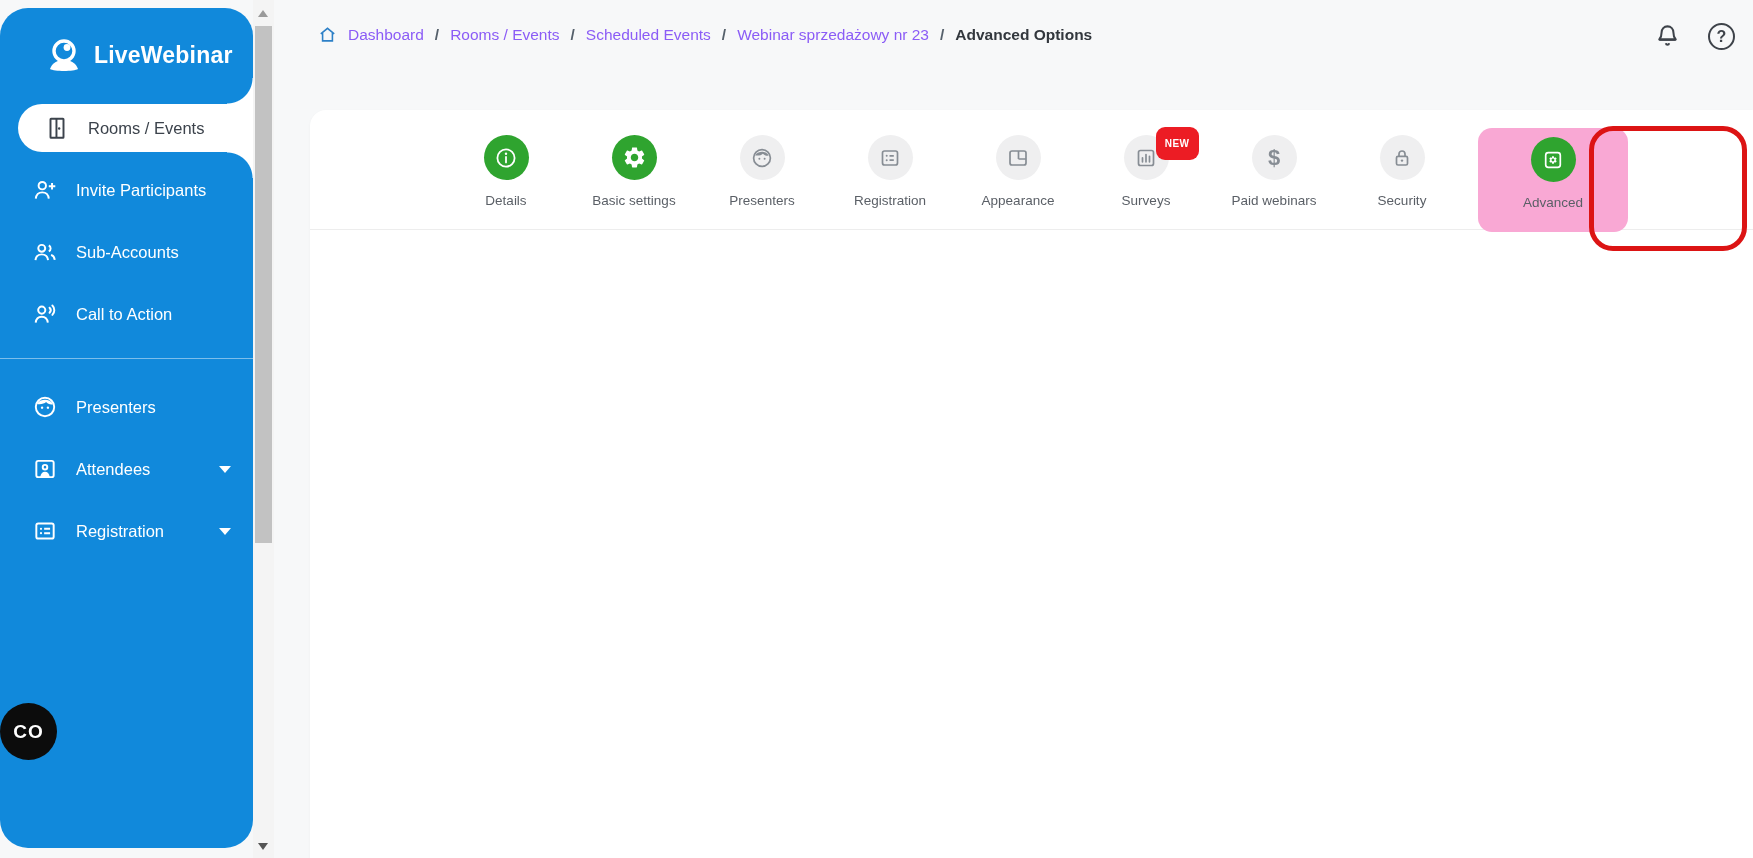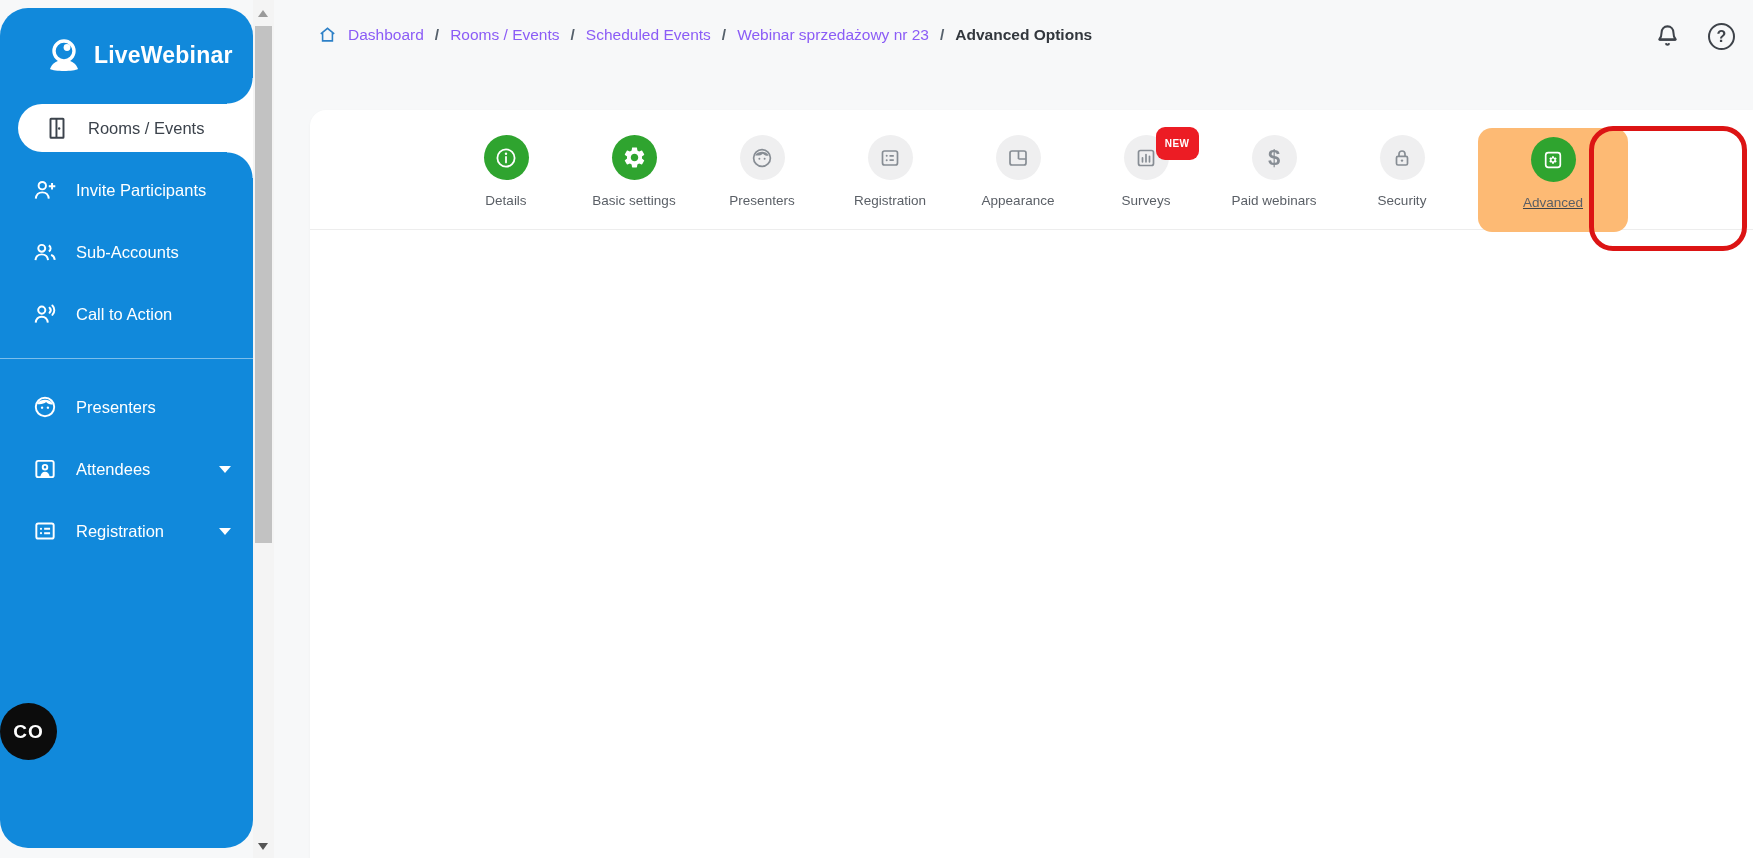--- a/index.html
+++ b/index.html
@@ -90,21 +90,21 @@
   }
   .tab-circle.green { background:#2fa42f; color:#fff; }
   .tab-label { font-size:13.5px; color:#5a5f66; }
   .dollar-glyph { font-size:22px; font-weight:bold; }
   .new-badge {
     position:absolute; top:-8px; right:-30px; background:#ec1c24; color:#fff;
     font-size:10px; font-weight:bold; padding:11px 9px; border-radius:9px; letter-spacing:.5px;text-align:center;
   }
   .tab.tile {
     width:150px; margin-left:12px; margin-top:-7px; padding-top:9px;
-    background:#fdba74; border-radius:14px; height:104px;text-decoration:underline;
+    background:#f9a8d4; border-radius:14px; height:104px;
   }
   .red-annotation {
     position:absolute; left:1589px; top:126px; width:158px; height:125px;
     border:5px solid #dc1414; border-radius:24px; z-index:6; pointer-events:none;
   }
 
   
   .section-title { position:absolute; left:463px; font-size:29px; color:#414b58; }
   #audio-title { top:288px; }
   #layout-title { top:642px; }

